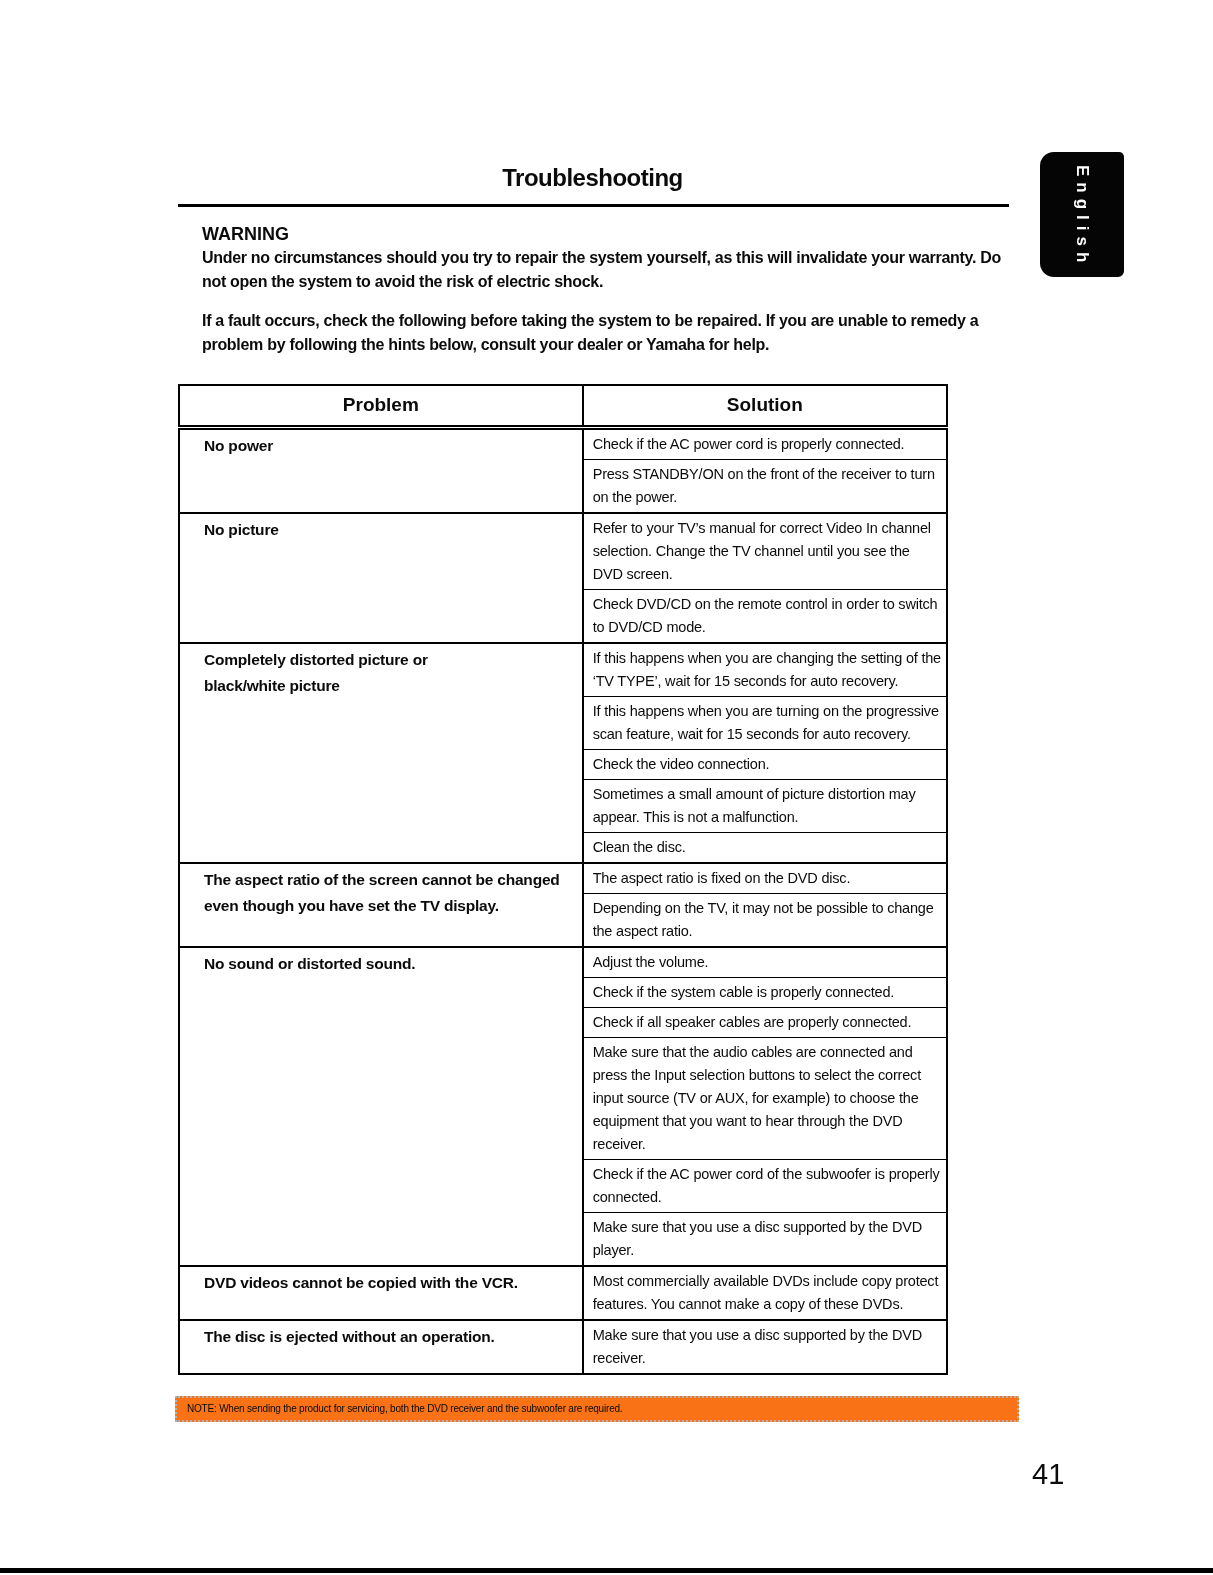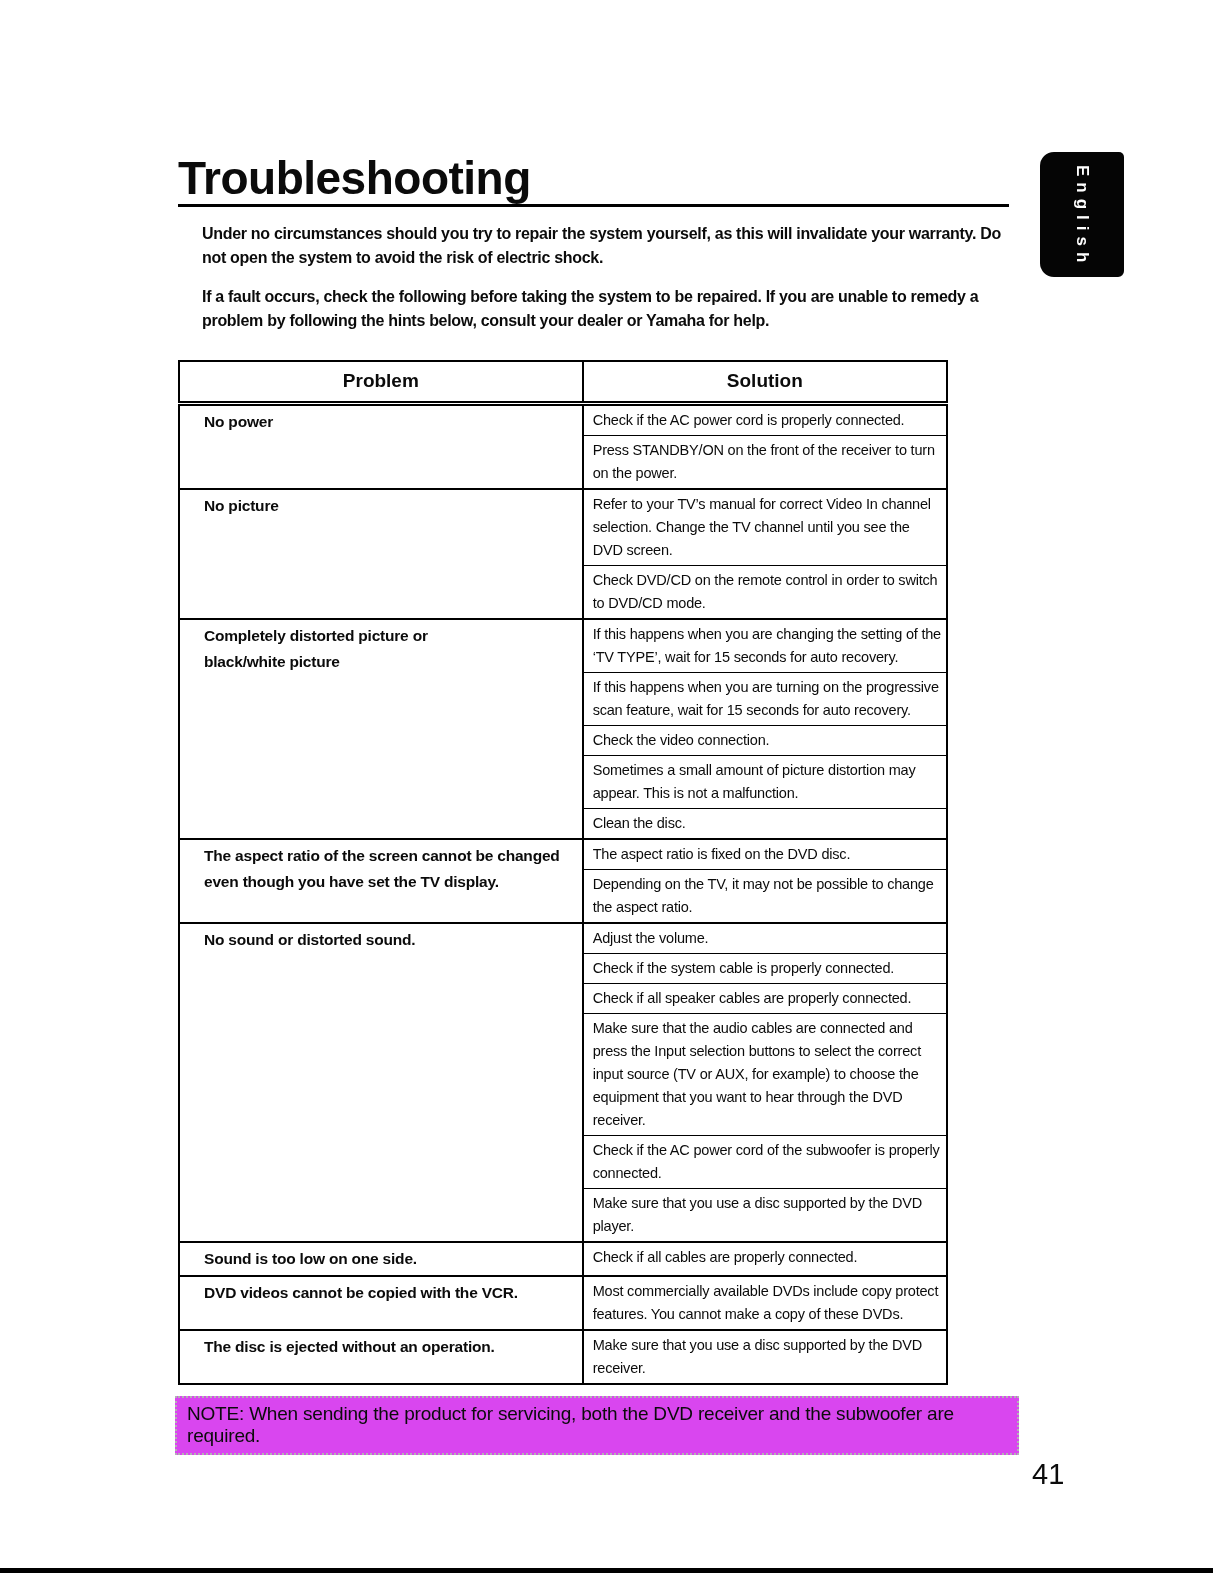--- a/index.html
+++ b/index.html
@@ -15,22 +15,22 @@
     background: #ffffff;
     overflow: hidden;
   }
   .main {
     position: absolute;
     left: 178px;
     top: 158px;
     width: 831px;
   }
   .page-title {
-    text-align: left;
-    font-size: 46px;
+    text-align: center;
+    font-size: 24px;
     font-weight: bold;
     letter-spacing: -0.5px;
     line-height: 40px;
     padding-right: 2px;
   }
   .title-rule {
     height: 3px;
     background: #000;
     margin-top: 6px;
   }
@@ -84,23 +84,23 @@
     padding: 3px 3px 3px 9px;
   }
   .solution-item.divided { border-top: 1.5px solid #000; }
 
   .note-box {
     position: absolute;
     left: 175px;
     top: 1396px;
     width: 820px;
     border: 2px dotted #b3b3b3;
-    background: #d946ef;
+    background: #f97316;
     padding: 5px 10px 6px;
-    font-size: 19px;
+    font-size: 10px;
     letter-spacing: -0.2px;
   }
   .page-number {
     position: absolute;
     left: 1032px;
     top: 1458px;
     font-size: 29px;
     font-weight: 500;
   }
   .lang-tab {
@@ -139,20 +139,21 @@
 
   <div class="lang-tab">
     <span>English</span>
   </div>
 
   <div class="main">
     <div class="page-title">Troubleshooting</div>
     <div class="title-rule"></div>
 
     <div class="warning-block">
+      <div class="warning-heading">WARNING</div>
       <p class="warning-paragraph">Under no circumstances should you try to repair the system yourself, as this will invalidate your warranty.  Do not open the system to avoid the risk of electric shock.</p>
       <p class="warning-paragraph second">If a fault occurs, check the following before taking the system to be repaired. If you are unable to remedy a problem by following the hints below, consult your dealer or Yamaha for help.</p>
     </div>
 
     <table class="trouble">
       <thead>
         <tr>
           <th class="col-problem">Problem</th>
           <th class="col-solution">Solution</th>
         </tr>
@@ -196,26 +197,20 @@
             <td class="solution">
               <div class="solution-item">Adjust the volume.</div>
               <div class="solution-item divided">Check if the system cable is properly connected.</div>
               <div class="solution-item divided">Check if all speaker cables are properly connected.</div>
               <div class="solution-item divided">Make sure that the audio cables are connected and press the Input selection buttons to select the correct input source (TV or AUX, for example) to choose the equipment that you want to hear through the DVD receiver.</div>
               <div class="solution-item divided">Check if the AC power cord of the subwoofer is properly connected.</div>
               <div class="solution-item divided">Make sure that you use a disc supported by the DVD player.</div>
             </td>
           </tr>
           <tr class="group">
-            <td class="problem">Sound is too low on one side.</td>
-            <td class="solution">
-              <div class="solution-item">Check if all cables are properly connected.</div>
-            </td>
-          </tr>
-          <tr class="group">
             <td class="problem">DVD videos cannot be copied with the VCR.</td>
             <td class="solution">
               <div class="solution-item">Most commercially available DVDs include copy protect features. You cannot make a copy of these DVDs.</div>
             </td>
           </tr>
           <tr class="group">
             <td class="problem">The disc is ejected without an operation.</td>
             <td class="solution">
               <div class="solution-item">Make sure that you use a disc supported by the DVD receiver.</div>
             </td>

